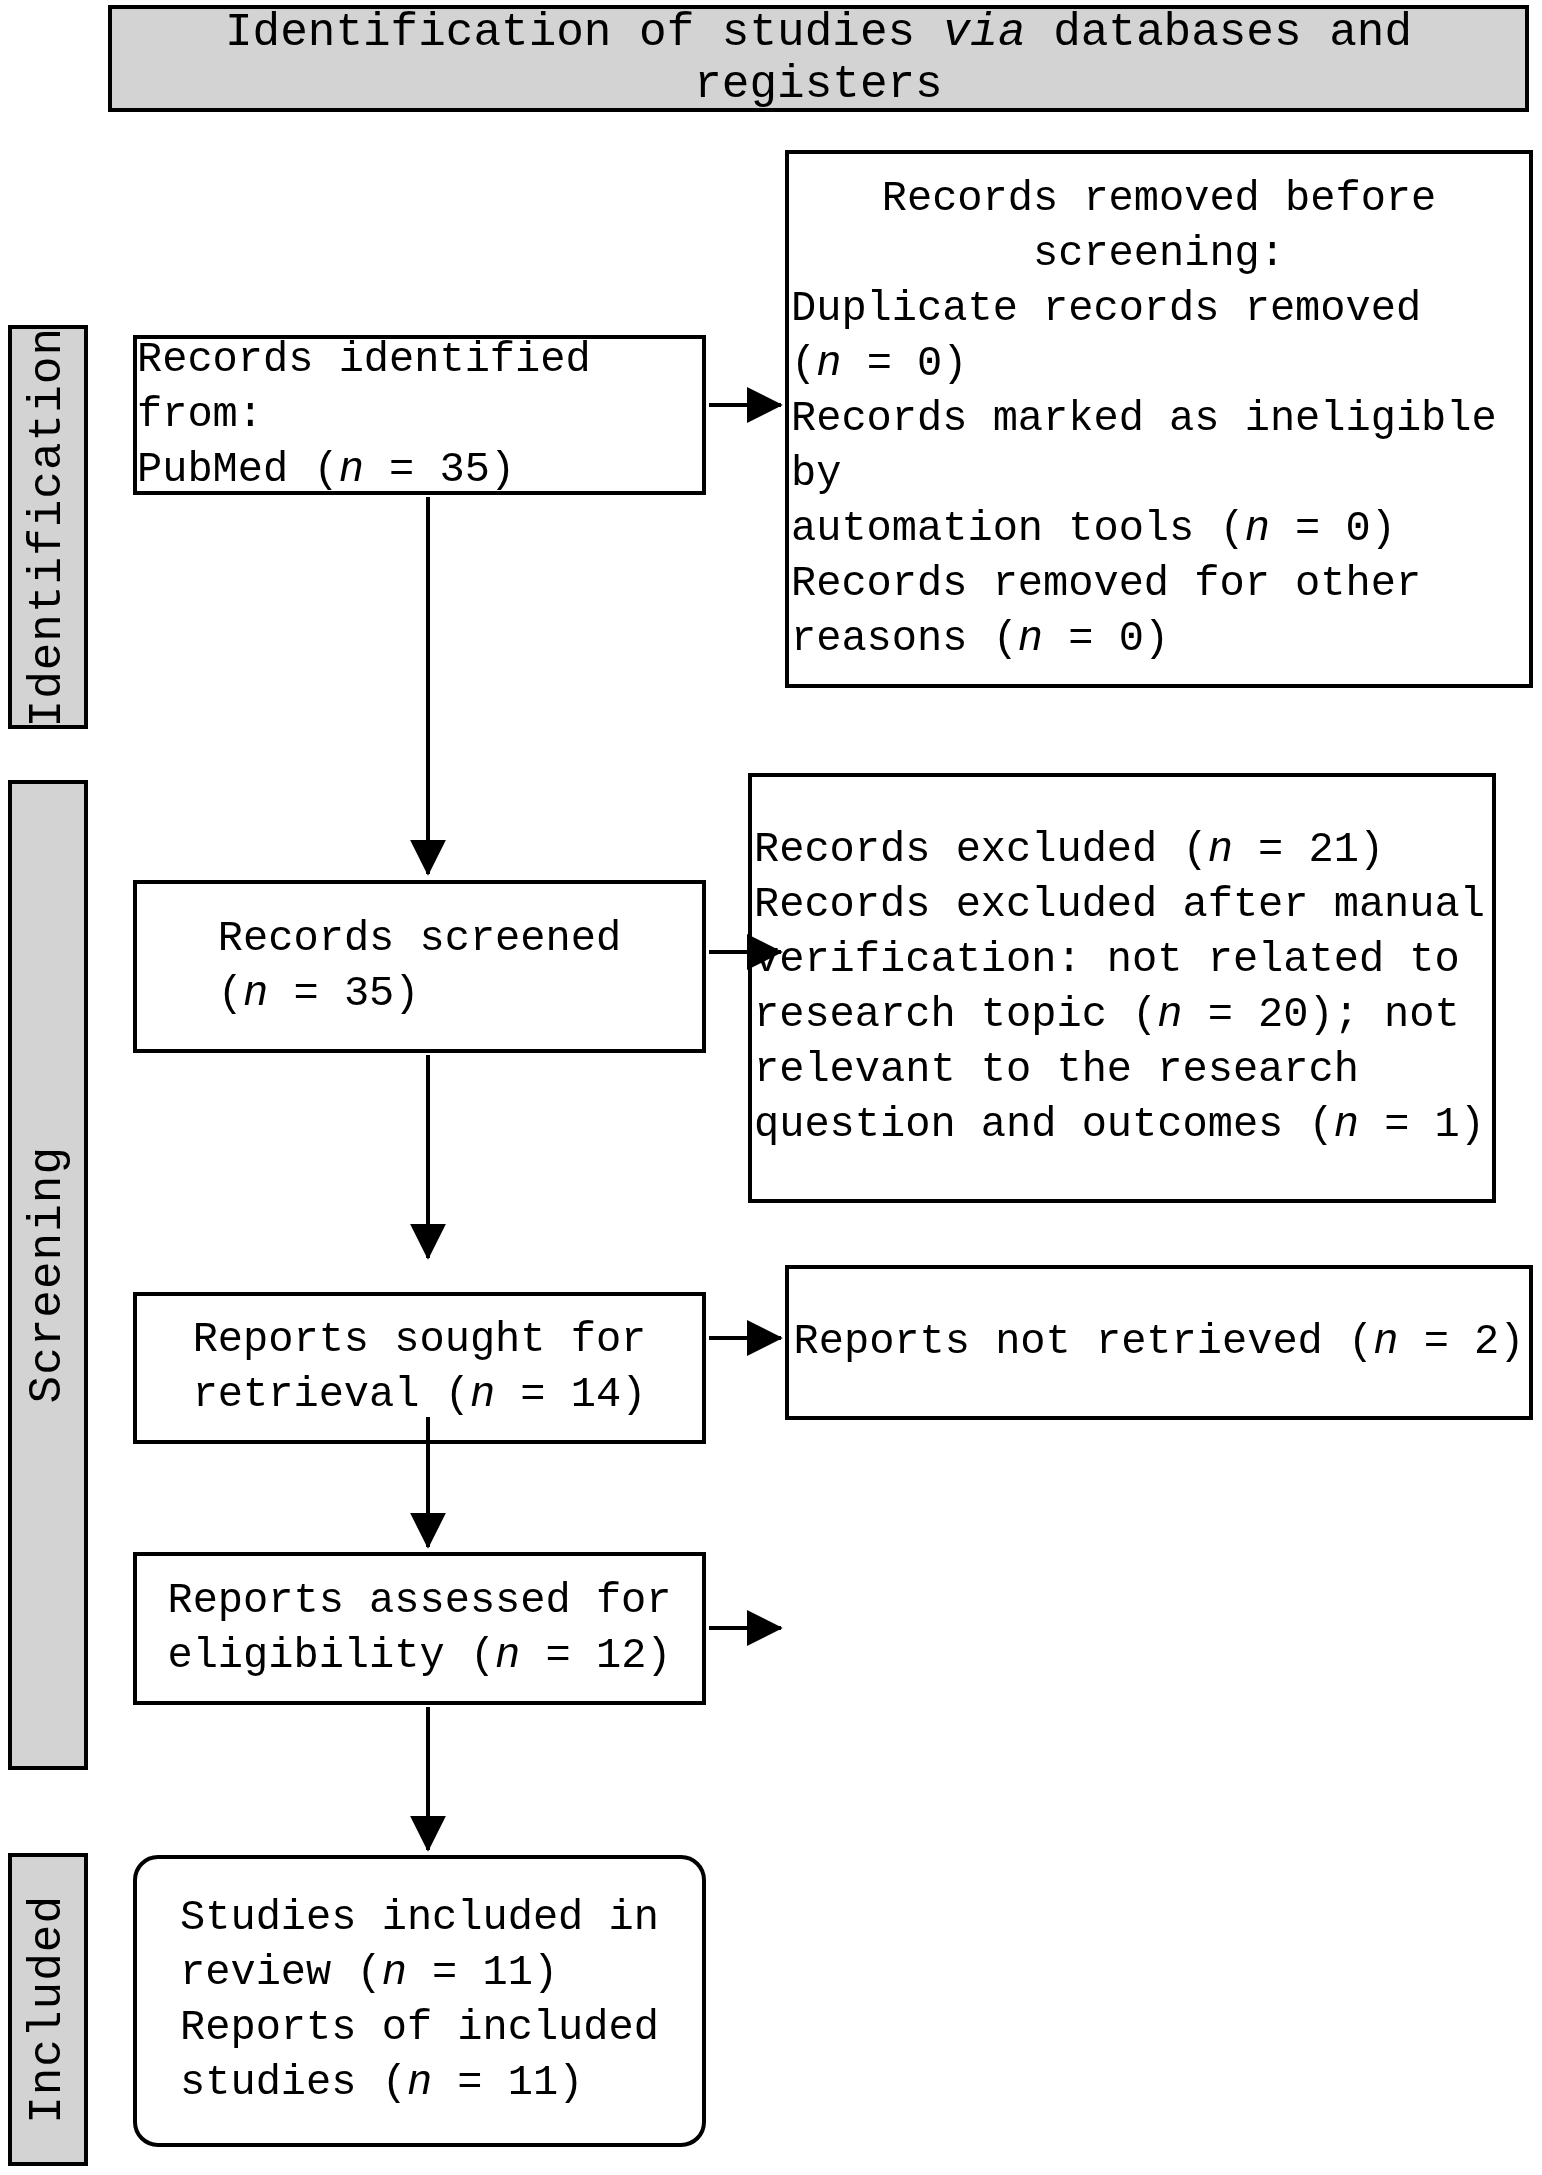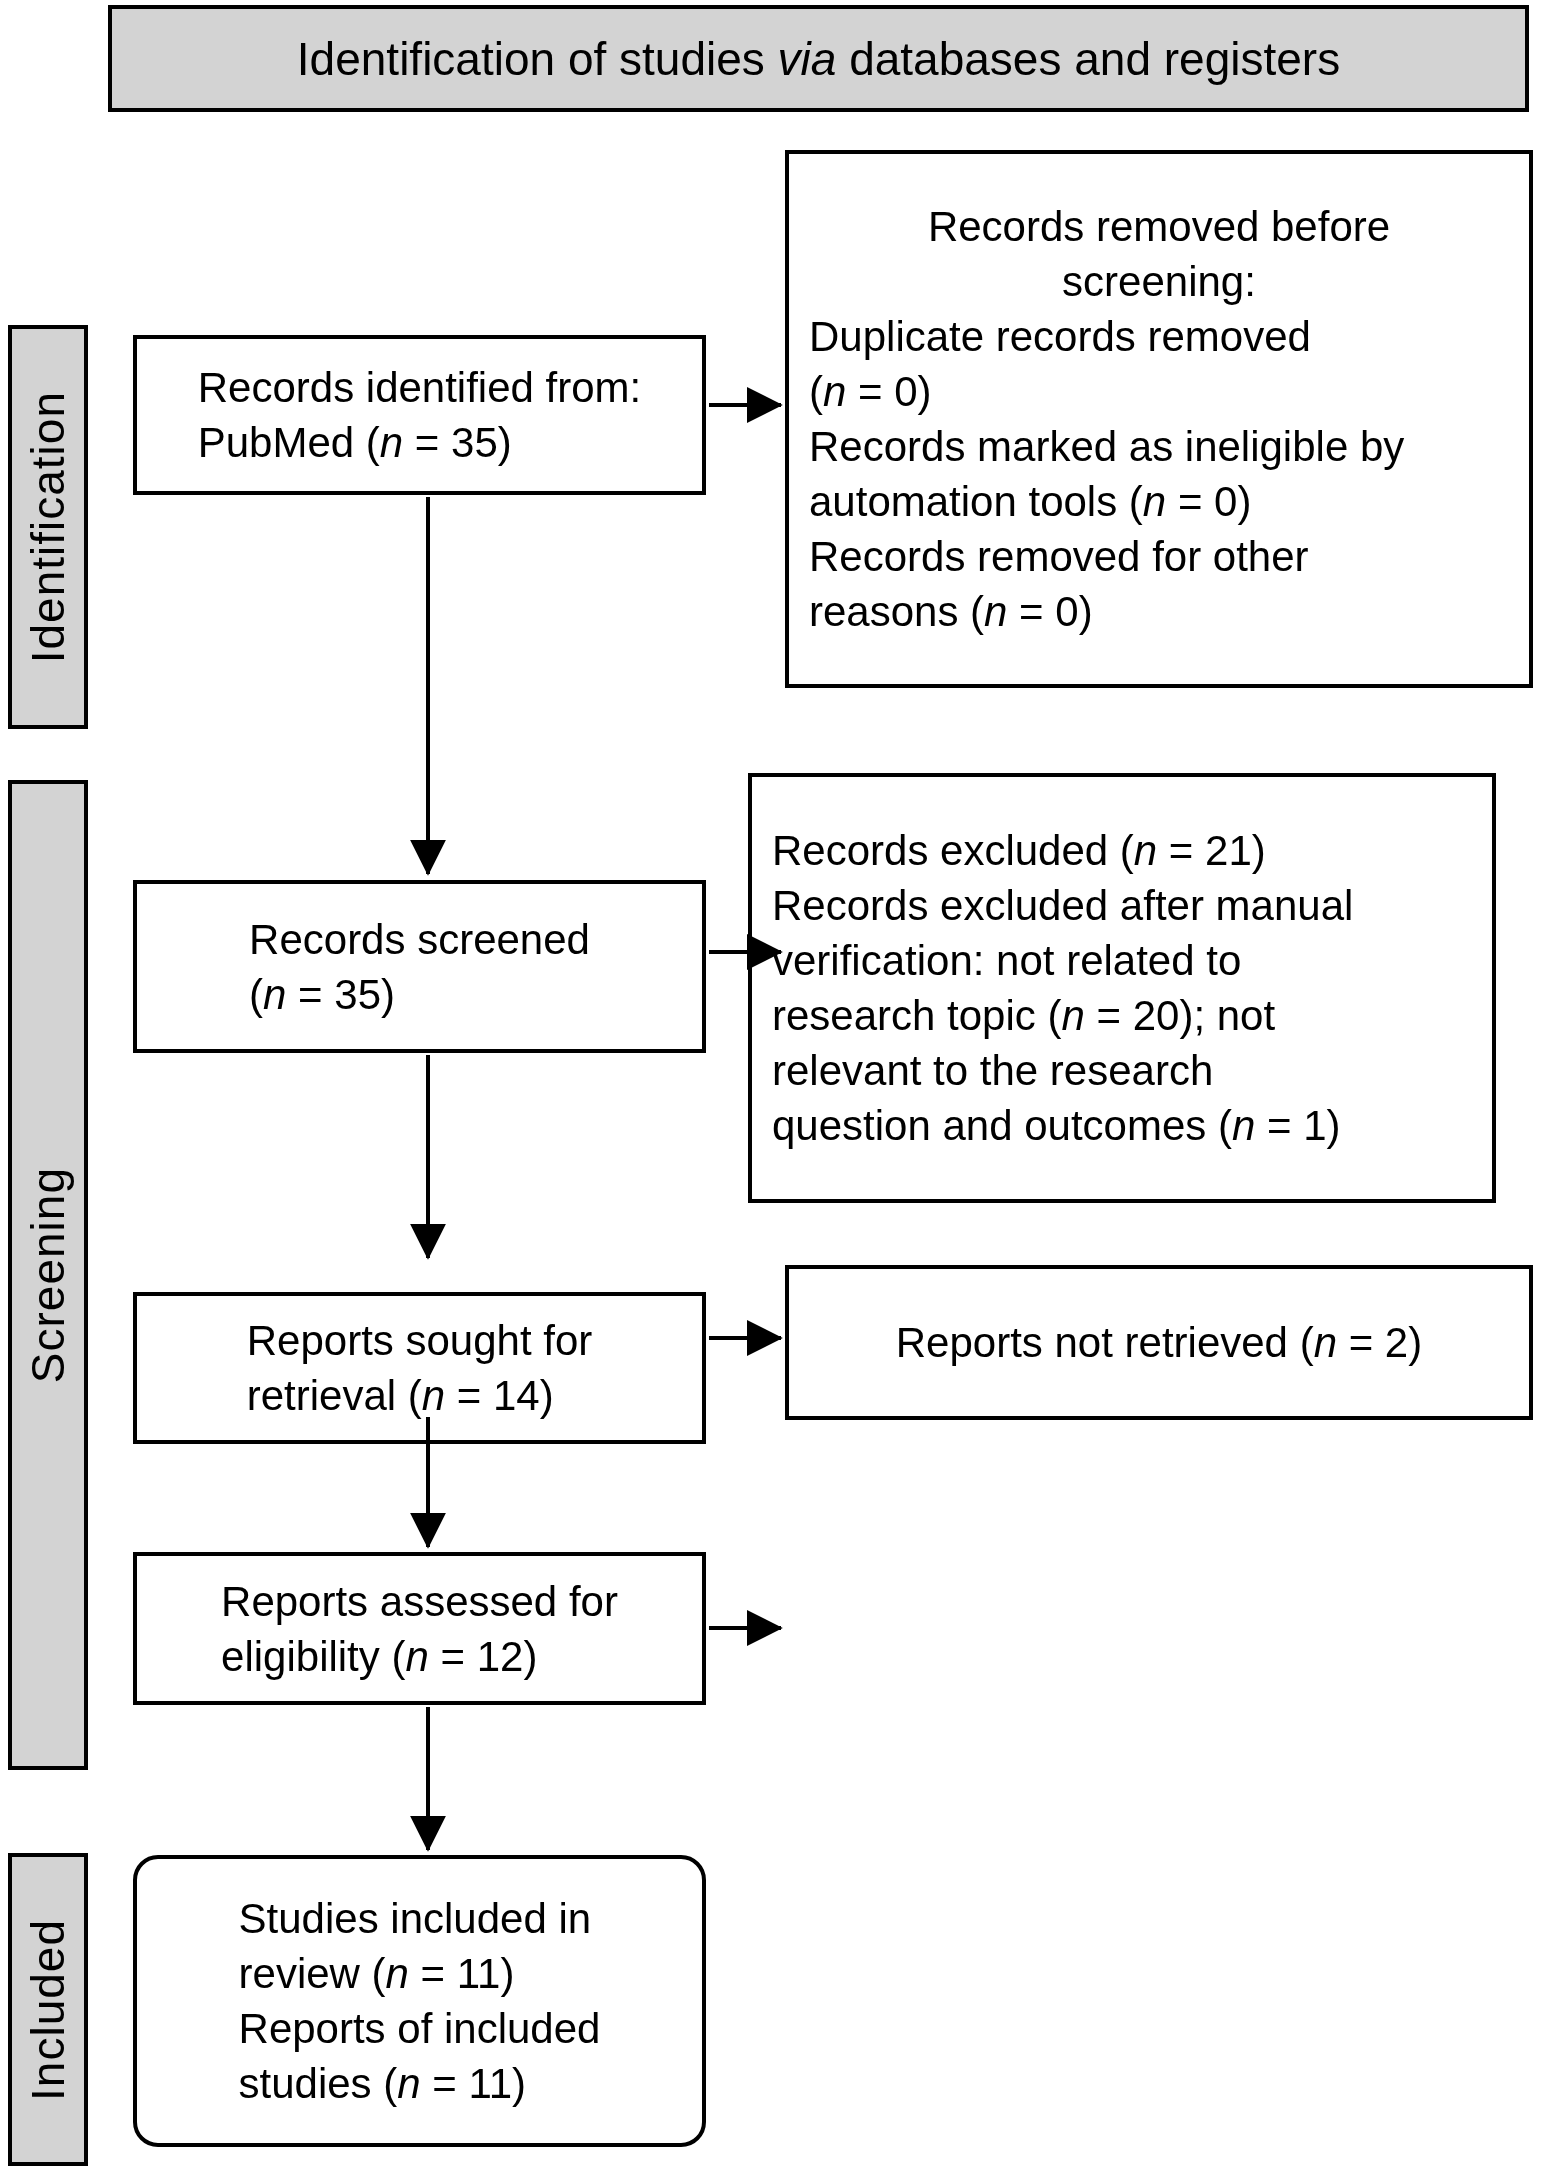--- a/index.html
+++ b/index.html
@@ -6,21 +6,21 @@
     --stage-fill:#d3d3d3;
     --box-fill:#ffffff;
     --border:#000000;
     --text:#000000;
   }
   html,body{margin:0;padding:0;background:#ffffff;}
   .canvas{
     position:relative;
     width:1542px;height:2175px;
     background:var(--box-fill);
-    font-family:Liberation Sans, sans-serif;
+    font-family:Liberation Mono, monospace;
     color:var(--text);
     overflow:hidden;
   }
   .box{
     position:absolute;
     box-sizing:border-box;
     border:4px solid var(--border);
     display:flex;
     align-items:center;
     justify-content:center;
@@ -45,21 +45,21 @@
     background:var(--box-fill);
     font-size:42px;
     line-height:55px;
     text-align:left;
   }
   .side-box{
     background:var(--box-fill);
     font-size:42px;
     line-height:55px;
     flex-direction:column;
-    padding:10px 20px;
+    padding:10px 2px;
   }
   .side-box .heading{white-space:pre-line;text-align:center;width:100%;}
   .side-box .body{white-space:pre-line;text-align:left;width:100%;}
   .side-box.centered .body{text-align:center;}
 
   
   #box-title{left:108px;top:5px;width:1421px;height:107px;}
   #stage-identification{left:8px;top:325px;width:80px;height:404px;}
   #stage-screening{left:8px;top:780px;width:80px;height:990px;}
   #stage-included{left:8px;top:1853px;width:80px;height:313px;}

